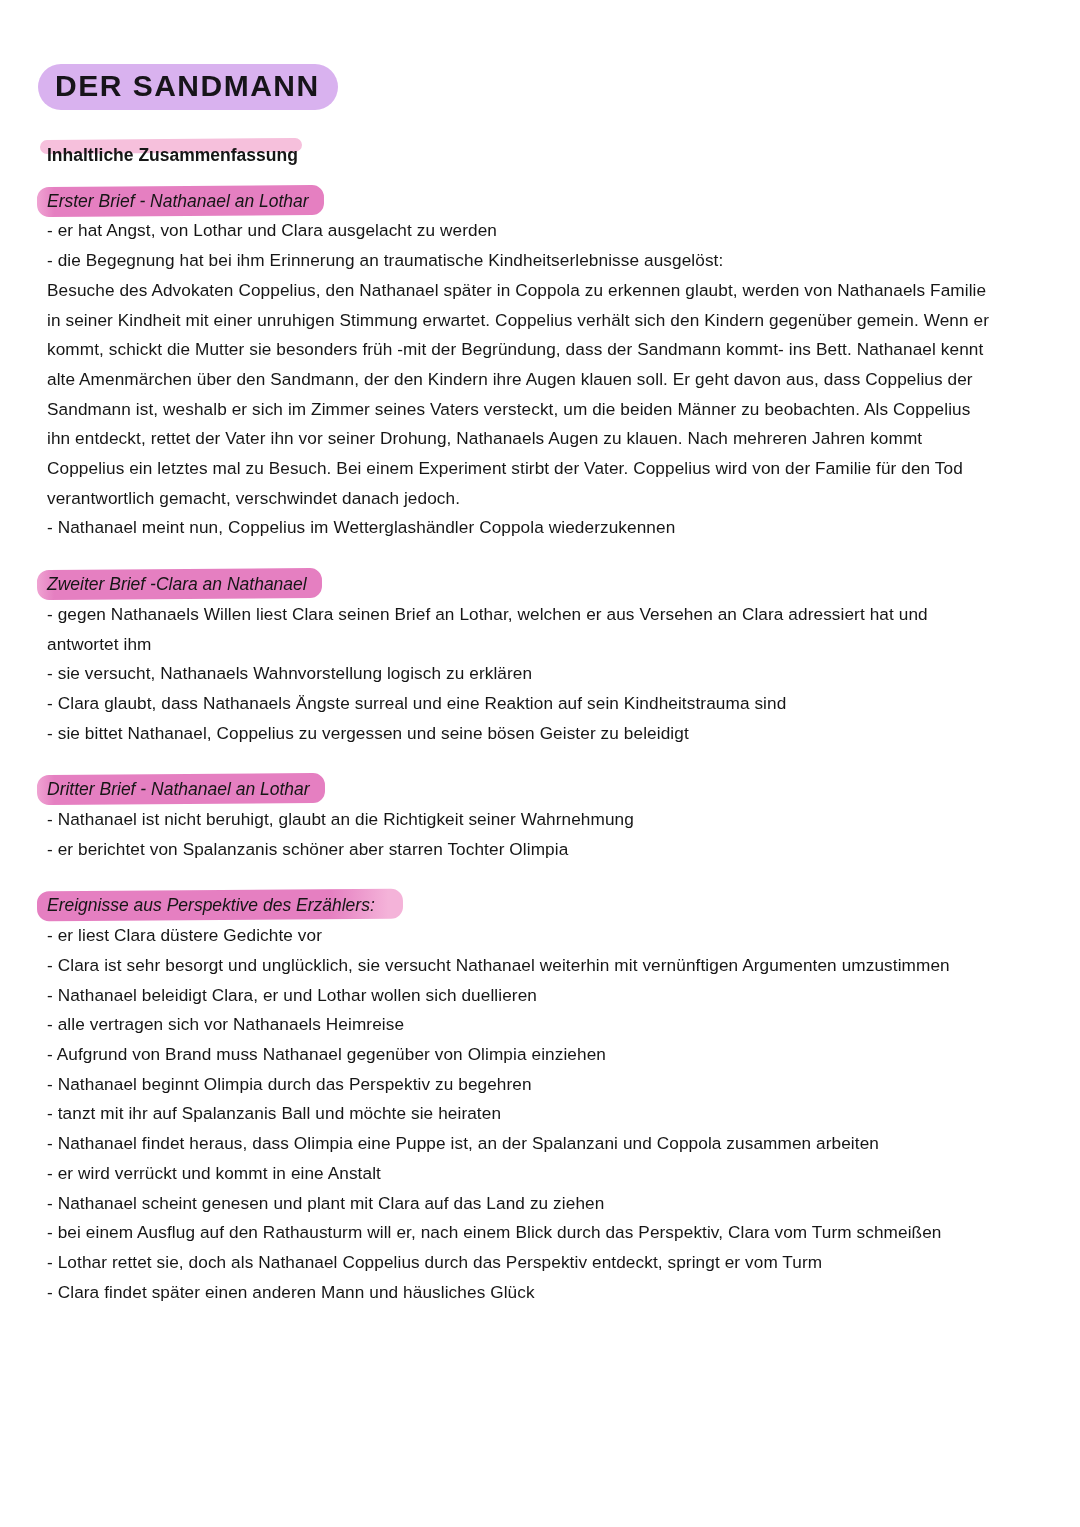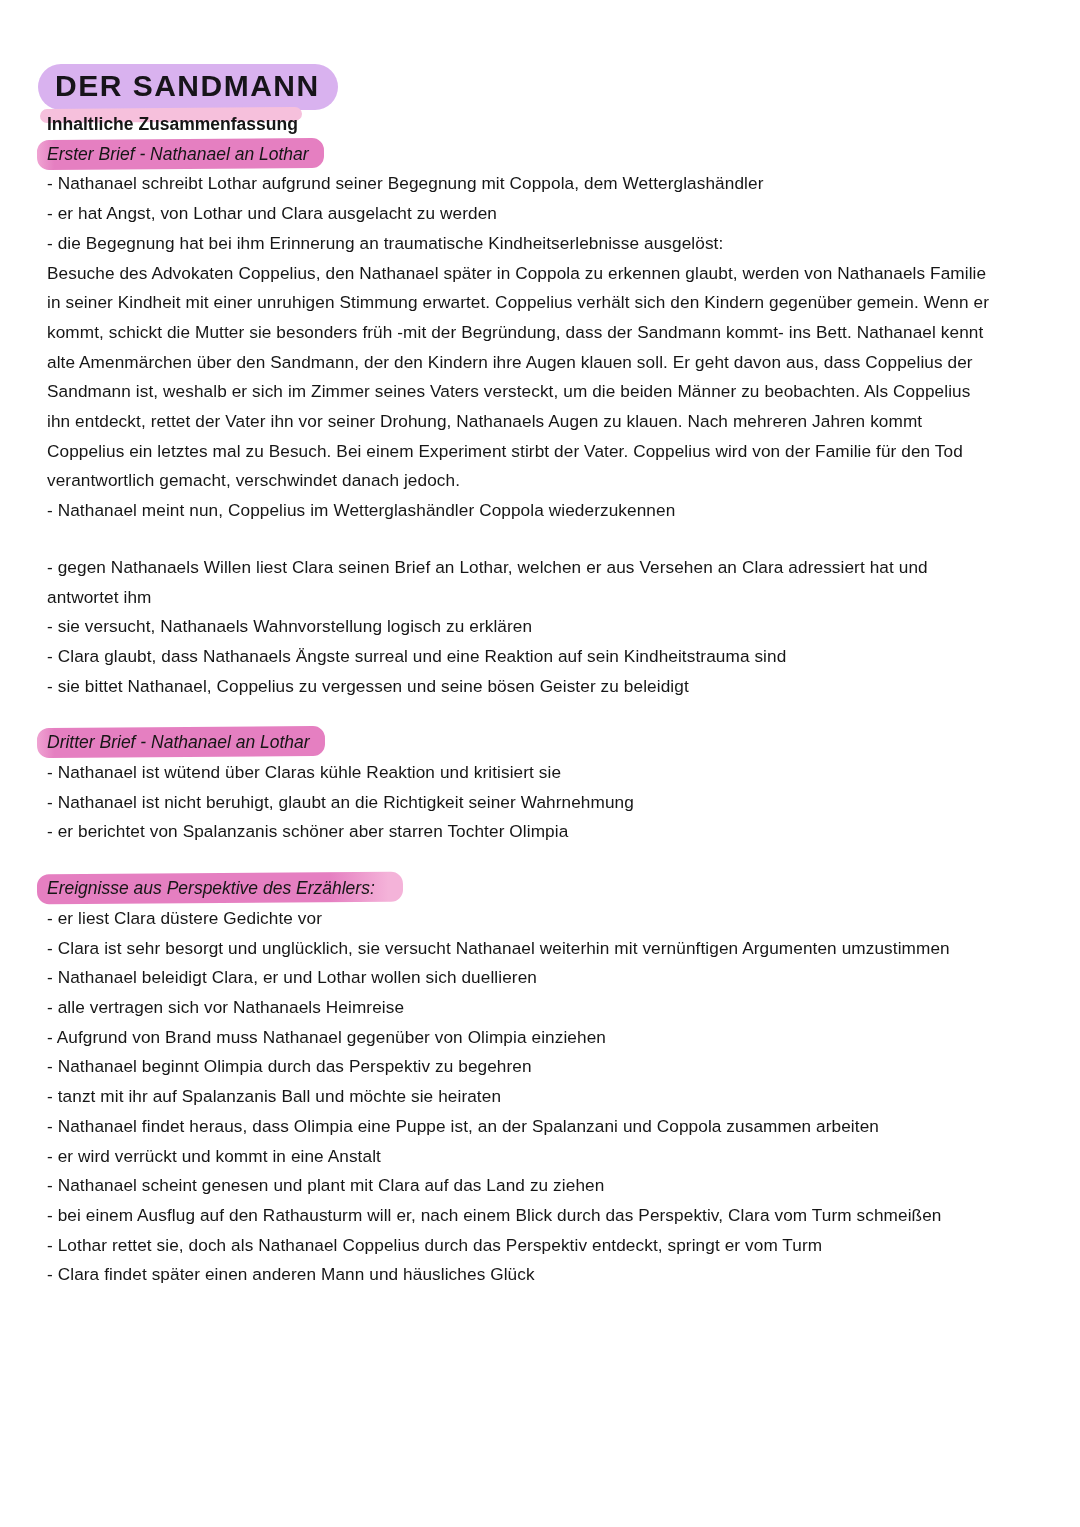--- a/index.html
+++ b/index.html
@@ -32,41 +32,41 @@
     padding: 7px 18px 9px 17px;
     background: var(--title-highlight);
     border-radius: 26px;
     font-size: 30px;
     line-height: 30px;
     font-weight: bold;
     letter-spacing: 1.5px;
     color: #17141a;
   }
   
-  .subheading-row { line-height: 29.7px; }
+  .subheading-row { margin-top: 31px; line-height: 29.7px; }
   .subheading {
     position: relative;
     display: inline-block;
     font-weight: bold;
     font-size: 17.5px;
     z-index: 0;
   }
   .subheading::before {
     content: "";
     position: absolute;
     left: -7px; right: -4px;
     top: -2px; height: 14px;
     background: var(--subheading-highlight);
     border-radius: 8px;
     transform: rotate(-0.5deg);
     z-index: -1;
   }
   
   .section { margin-top: 27px; }
-  .section:first-child { margin-top: 0; }
+  .section:first-child { margin-top: 16px; }
   .section-heading-row { line-height: 29.7px; }
   .section-heading {
     position: relative;
     display: inline-block;
     font-style: italic;
     font-size: 17.5px;
     z-index: 0;
   }
   .section-heading::before {
     content: "";
@@ -98,43 +98,42 @@
     <span class="title-pill">DER SANDMANN</span>
   </div>
 
   <div class="subheading-row">
     <span class="subheading">Inhaltliche Zusammenfassung</span>
   </div>
 
   <div>
       <section class="section">
         <div class="section-heading-row"><span class="section-heading">Erster Brief - Nathanael an Lothar</span></div>
-        <div class="line">- Nathanael schreibt Lothar aufgrund seiner Begegnung mit Coppola, dem Wetterglashändler</div>
         <div class="line">- er hat Angst, von Lothar und Clara ausgelacht zu werden</div>
         <div class="line">- die Begegnung hat bei ihm Erinnerung an traumatische Kindheitserlebnisse ausgelöst:</div>
         <div class="line">Besuche des Advokaten Coppelius, den Nathanael später in Coppola zu erkennen glaubt, werden von Nathanaels Familie</div>
         <div class="line">in seiner Kindheit mit einer unruhigen Stimmung erwartet. Coppelius verhält sich den Kindern gegenüber gemein. Wenn er</div>
         <div class="line">kommt, schickt die Mutter sie besonders früh -mit der Begründung, dass der Sandmann kommt- ins Bett. Nathanael kennt</div>
         <div class="line">alte Amenmärchen über den Sandmann, der den Kindern ihre Augen klauen soll. Er geht davon aus, dass Coppelius der</div>
         <div class="line">Sandmann ist, weshalb er sich im Zimmer seines Vaters versteckt, um die beiden Männer zu beobachten. Als Coppelius</div>
         <div class="line">ihn entdeckt, rettet der Vater ihn vor seiner Drohung, Nathanaels Augen zu klauen. Nach mehreren Jahren kommt</div>
         <div class="line">Coppelius ein letztes mal zu Besuch. Bei einem Experiment stirbt der Vater. Coppelius wird von der Familie für den Tod</div>
         <div class="line">verantwortlich gemacht, verschwindet danach jedoch.</div>
         <div class="line">- Nathanael meint nun, Coppelius im Wetterglashändler Coppola wiederzukennen</div>
       </section>
       <section class="section">
+        <div class="section-heading-row"><span class="section-heading">Zweiter Brief -Clara an Nathanael</span></div>
         <div class="line">- gegen Nathanaels Willen liest Clara seinen Brief an Lothar, welchen er aus Versehen an Clara adressiert hat und</div>
         <div class="line">antwortet ihm</div>
         <div class="line">- sie versucht, Nathanaels Wahnvorstellung logisch zu erklären</div>
         <div class="line">- Clara glaubt, dass Nathanaels Ängste surreal und eine Reaktion auf sein Kindheitstrauma sind</div>
         <div class="line">- sie bittet Nathanael, Coppelius zu vergessen und seine bösen Geister zu beleidigt</div>
       </section>
       <section class="section">
         <div class="section-heading-row"><span class="section-heading">Dritter Brief - Nathanael an Lothar</span></div>
-        <div class="line">- Nathanael ist wütend über Claras kühle Reaktion und kritisiert sie</div>
         <div class="line">- Nathanael ist nicht beruhigt, glaubt an die Richtigkeit seiner Wahrnehmung</div>
         <div class="line">- er berichtet von Spalanzanis schöner aber starren Tochter Olimpia</div>
       </section>
       <section class="section">
         <div class="section-heading-row"><span class="section-heading hl-fade">Ereignisse aus Perspektive des Erzählers:</span></div>
         <div class="line">- er liest Clara düstere Gedichte vor</div>
         <div class="line">- Clara ist sehr besorgt und unglücklich, sie versucht Nathanael weiterhin mit vernünftigen Argumenten umzustimmen</div>
         <div class="line">- Nathanael beleidigt Clara, er und Lothar wollen sich duellieren</div>
         <div class="line">- alle vertragen sich vor Nathanaels Heimreise</div>
         <div class="line">- Aufgrund von Brand muss Nathanael gegenüber von Olimpia einziehen</div>

